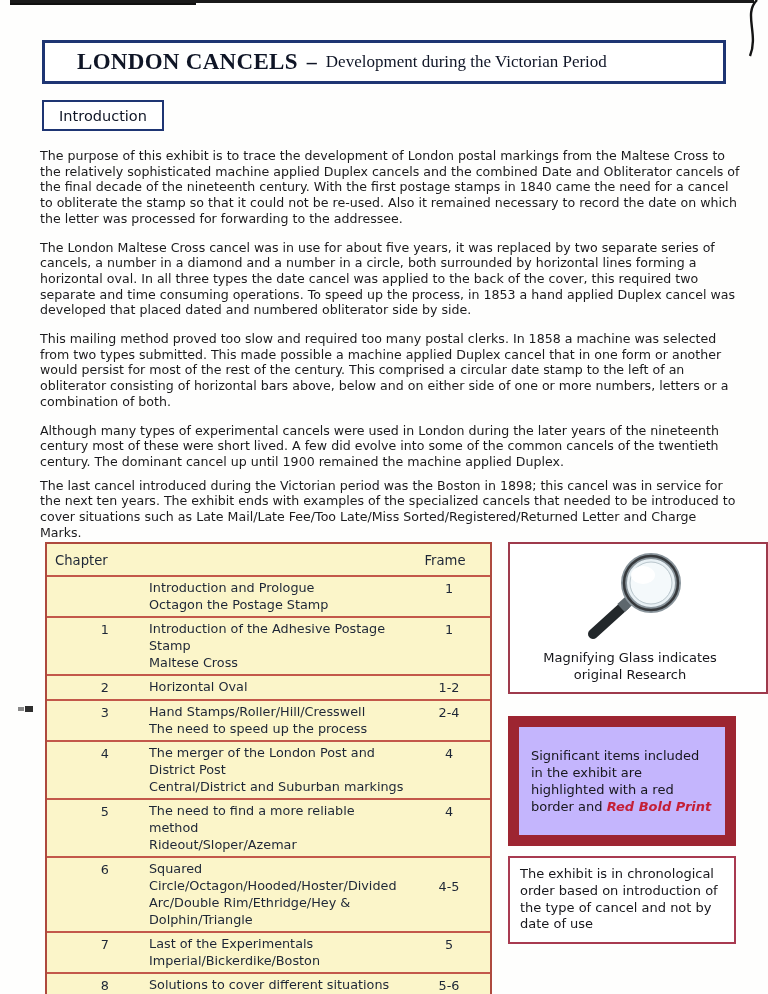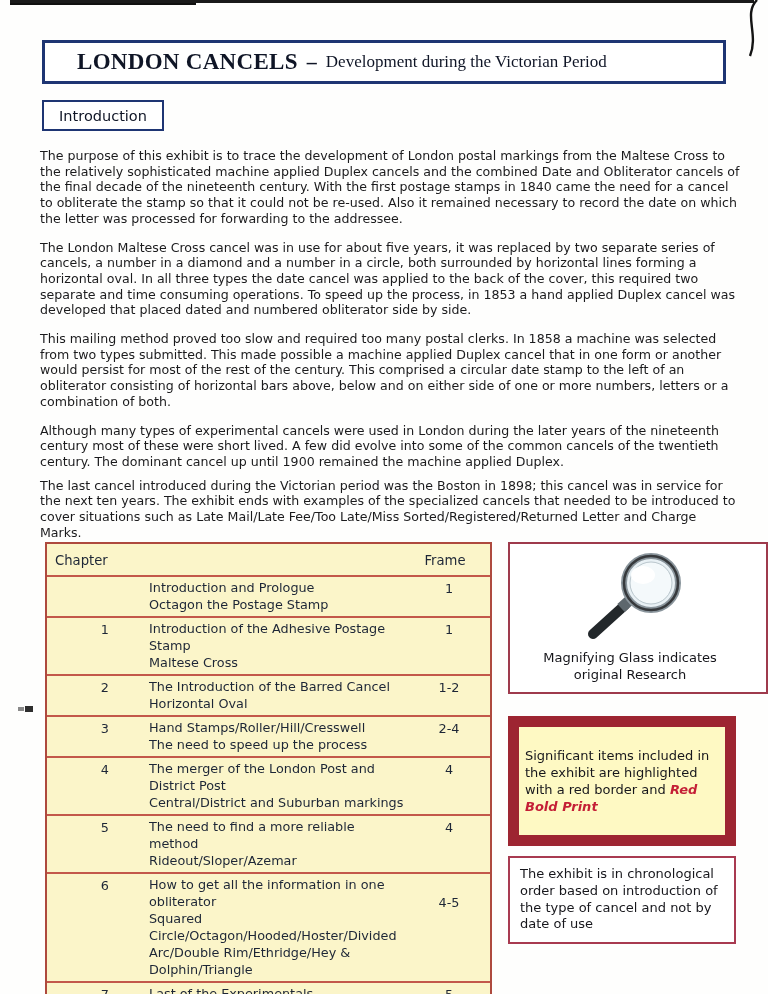--- a/index.html
+++ b/index.html
@@ -33,21 +33,21 @@
   .tbl-row{display:grid;grid-template-columns:72px 1fr 82px;border-top:2px solid #c3584a;padding:2px 0 3px 0;font-size:12.8px;line-height:17px;}
   .row-num{text-align:right;padding-right:10px;padding-top:1px;}
   .row-desc{padding-right:2px;margin-left:30px;}
   .row-frame{text-align:center;}
 
   
   #magnifier-box{left:508px;top:542px;width:260px;height:152px;border:2px solid #9e3a4c;box-sizing:border-box;background:#fff;display:flex;flex-direction:column;align-items:center;justify-content:space-between;padding:8px 24px 9px 8px;}
   #magnifier-caption{font-size:13px;line-height:16.5px;text-align:center;color:#15151a;width:194px;}
 
   #significant-box{left:508px;top:716px;width:228px;height:130px;background:#9d2531;box-sizing:border-box;padding:11px;}
-  #significant-inner{width:100%;height:100%;background:#fef9c3;box-sizing:border-box;display:flex;align-items:center;padding:4px 6px;font-size:13px;line-height:17px;color:#17171c;}
+  #significant-inner{width:100%;height:100%;background:#c4b5fd;box-sizing:border-box;display:flex;align-items:center;padding:4px 12px;font-size:13px;line-height:17px;color:#17171c;}
   .rbp{color:#c41f36;font-weight:bold;font-style:italic;}
 
   #chronology-box{left:508px;top:856px;width:228px;height:88px;border:2px solid #a83a50;box-sizing:border-box;background:#fff;padding:8px 4px 8px 10px;font-size:13px;line-height:16.8px;color:#17171c;}
 </style>
 </head>
 <body>
 
 <div class="abs" id="top-line"></div>
 <div class="abs" id="top-line2"></div>
 <svg class="abs" id="top-curve" viewBox="0 0 26 58">
@@ -92,21 +92,20 @@
         <div class="row-num">1</div>
         <div class="row-desc">
           <div>Introduction of the Adhesive Postage Stamp</div>
           <div>Maltese Cross</div>
         </div>
         <div class="row-frame" style="padding-top: 1px;">1</div>
       </div>
       <div class="tbl-row">
         <div class="row-num">2</div>
         <div class="row-desc">
-          <div>The Introduction of the Barred Cancel</div>
           <div>Horizontal Oval</div>
         </div>
         <div class="row-frame" style="padding-top: 1px;">1-2</div>
       </div>
       <div class="tbl-row">
         <div class="row-num">3</div>
         <div class="row-desc">
           <div>Hand Stamps/Roller/Hill/Cresswell</div>
           <div>The need to speed up the process</div>
         </div>
@@ -124,21 +123,20 @@
         <div class="row-num">5</div>
         <div class="row-desc">
           <div>The need to find a more reliable method</div>
           <div>Rideout/Sloper/Azemar</div>
         </div>
         <div class="row-frame" style="padding-top: 1px;">4</div>
       </div>
       <div class="tbl-row">
         <div class="row-num">6</div>
         <div class="row-desc">
-          <div>How to get all the information in one obliterator</div>
           <div>Squared Circle/Octagon/Hooded/Hoster/Divided</div>
           <div>Arc/Double Rim/Ethridge/Hey &amp; Dolphin/Triangle</div>
         </div>
         <div class="row-frame" style="padding-top: 18px;">4-5</div>
       </div>
       <div class="tbl-row">
         <div class="row-num">7</div>
         <div class="row-desc">
           <div>Last of the Experimentals</div>
           <div>Imperial/Bickerdike/Boston</div>

